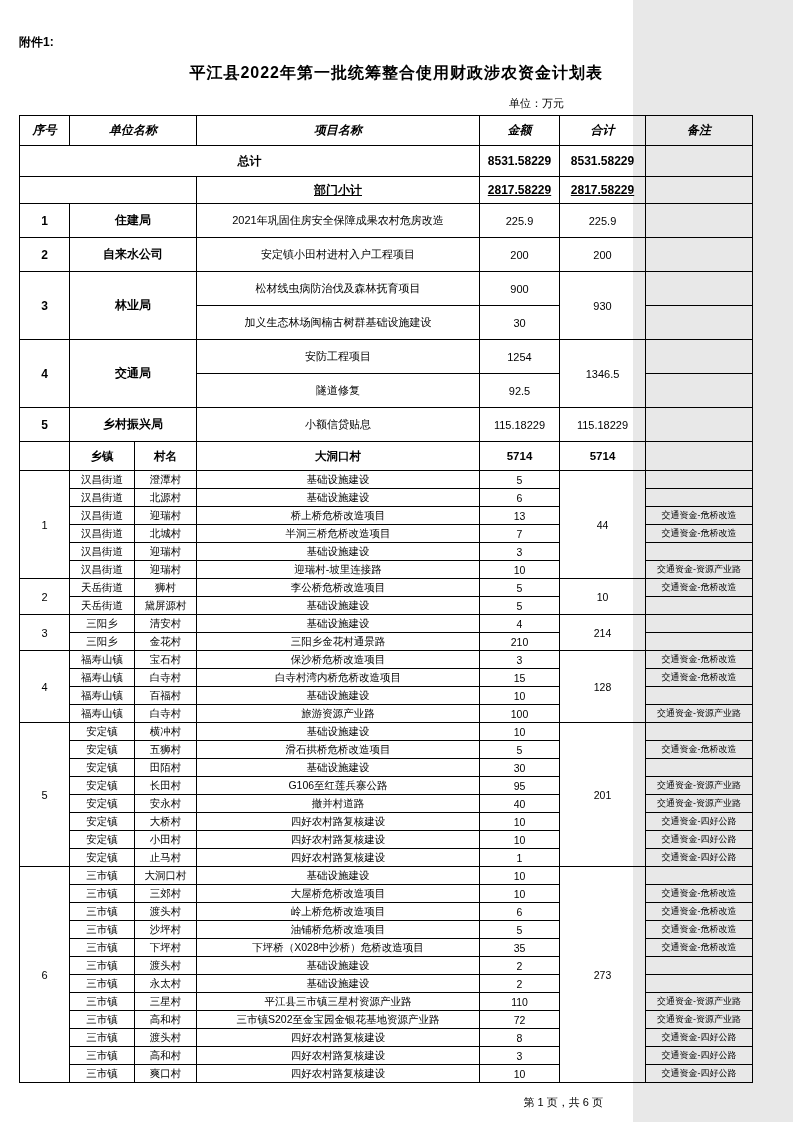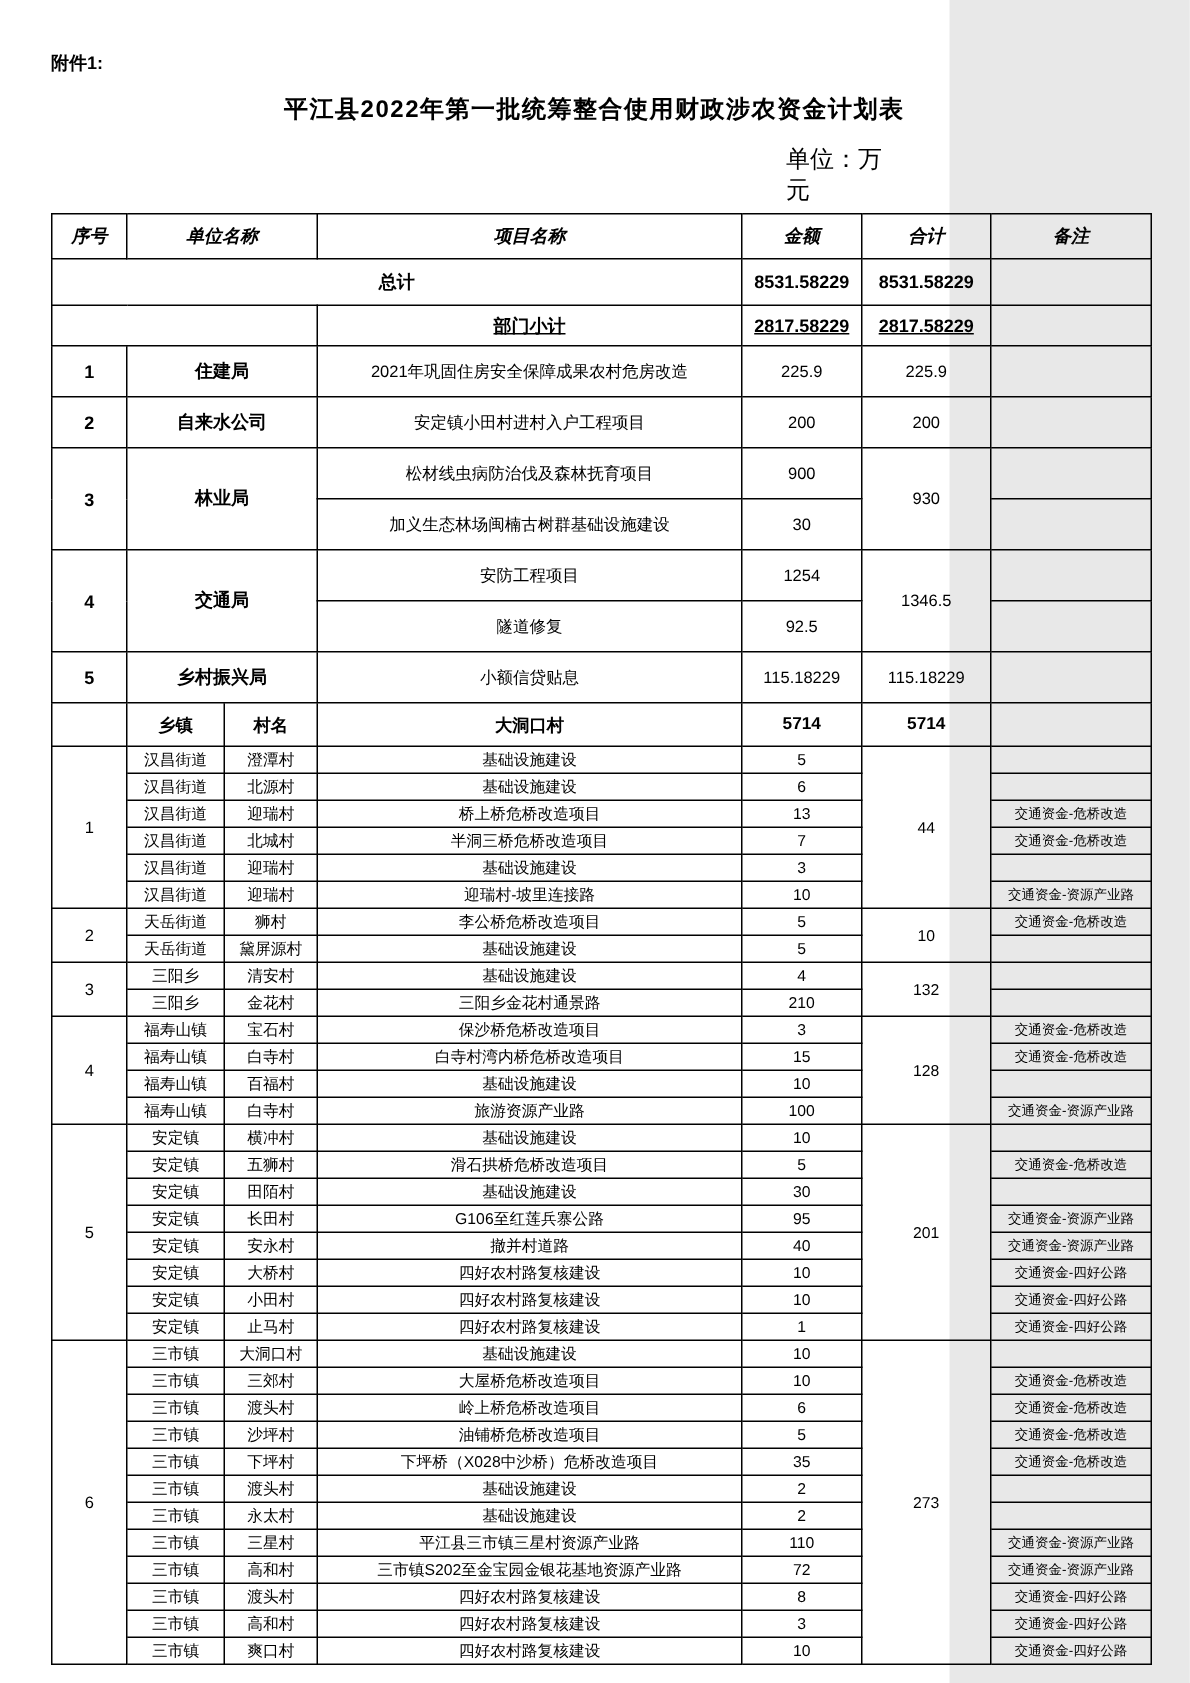--- a/index.html
+++ b/index.html
@@ -1,24 +1,24 @@
 <!DOCTYPE html>
 <html lang="zh"><head>
 <meta charset="utf-8">
 <style>
   * { box-sizing: border-box; margin: 0; padding: 0; }
   html, body { background: #e8e8e8; }
   body { width: 793px; font-family: "Liberation Sans", "DejaVu Sans", sans-serif; color: #000; }
   .page {
     width: 633px; height: 1122px; background: #ffffff;
-    padding: 34px 30px 0 34px; position: relative;
+    padding: 34px 30px 0 19px; position: relative;
   }
   .attachment { font-size: 12px; font-weight: bold; }
   .title { text-align: right; font-size: 16px; font-weight: bold; margin-top: 12px; letter-spacing: 1px; }
-  .unit-note { font-size: 16px; margin: 12px 0 4px 490px; }
+  .unit-note { font-size: 11px; margin: 12px 0 4px 490px; }
   table.main-table { border-collapse: collapse; width: 733px; table-layout: fixed; }
   td, th { border: 1px solid #000; text-align: center; vertical-align: middle; padding: 1px 2px; overflow: hidden; }
   th { font-size: 12px; font-weight: bold; height: 30px; font-style: italic; }
   td { font-size: 11px; }
   .b { font-weight: bold; }
   .r-grand td { height: 31px; font-size: 12px; }
   .r-sub td { height: 27px; font-size: 12px; text-decoration: underline; }
   .r-dept td { height: 34px; }
   .r-dept td.seq, .r-dept td.unit { font-size: 12px; font-weight: bold; }
   .r-town-head td { height: 29px; font-size: 11.5px; font-weight: bold; }
@@ -187,21 +187,21 @@
           <td>基础设施建设</td>
           <td>5</td>
           <td class="rm"></td>
         </tr>
         <tr class="r-town">
           <td class="seq" rowspan="2">3</td>
           <td>三阳乡</td>
           <td>清安村</td>
           <td>基础设施建设</td>
           <td>4</td>
-          <td class="gt" rowspan="2">132</td>
+          <td class="gt" rowspan="2">214</td>
           <td class="rm"></td>
         </tr>
         <tr class="r-town">
           <td>三阳乡</td>
           <td>金花村</td>
           <td>三阳乡金花村通景路</td>
           <td>210</td>
           <td class="rm"></td>
         </tr>
         <tr class="r-town">

